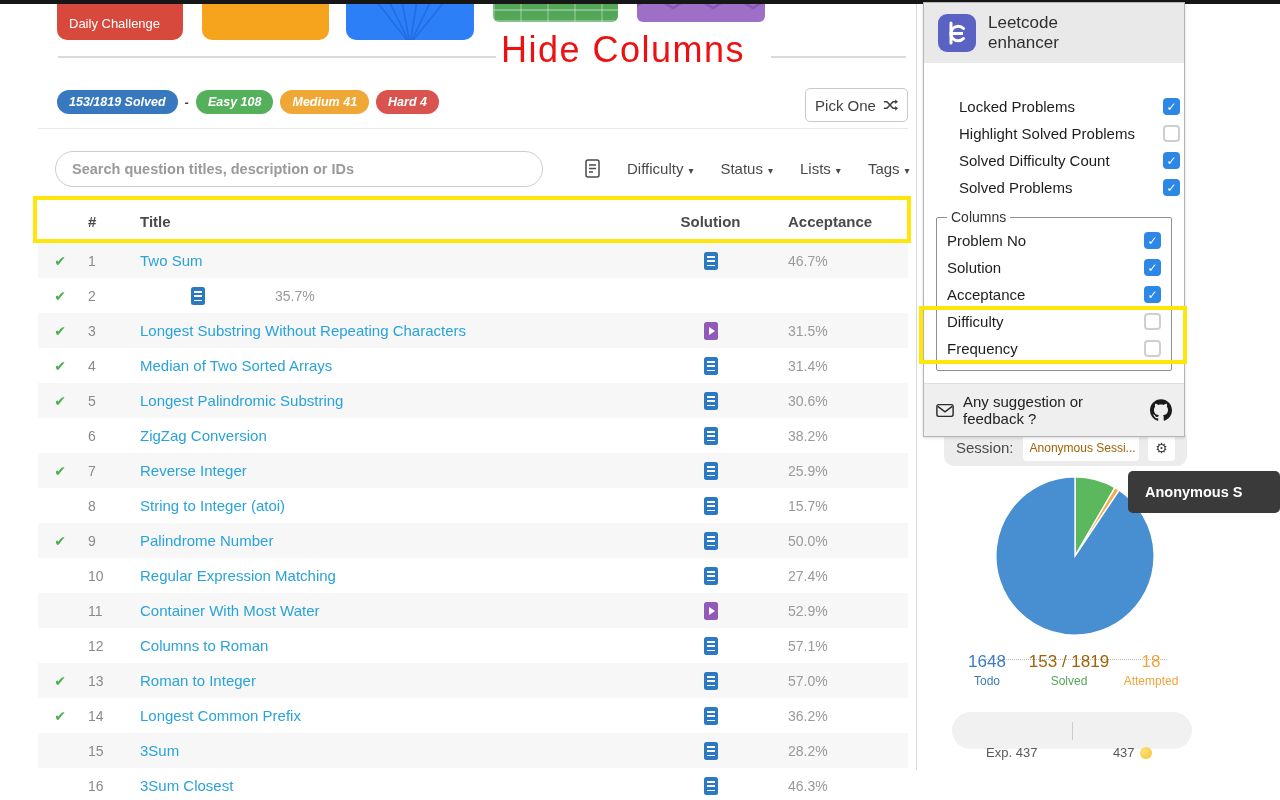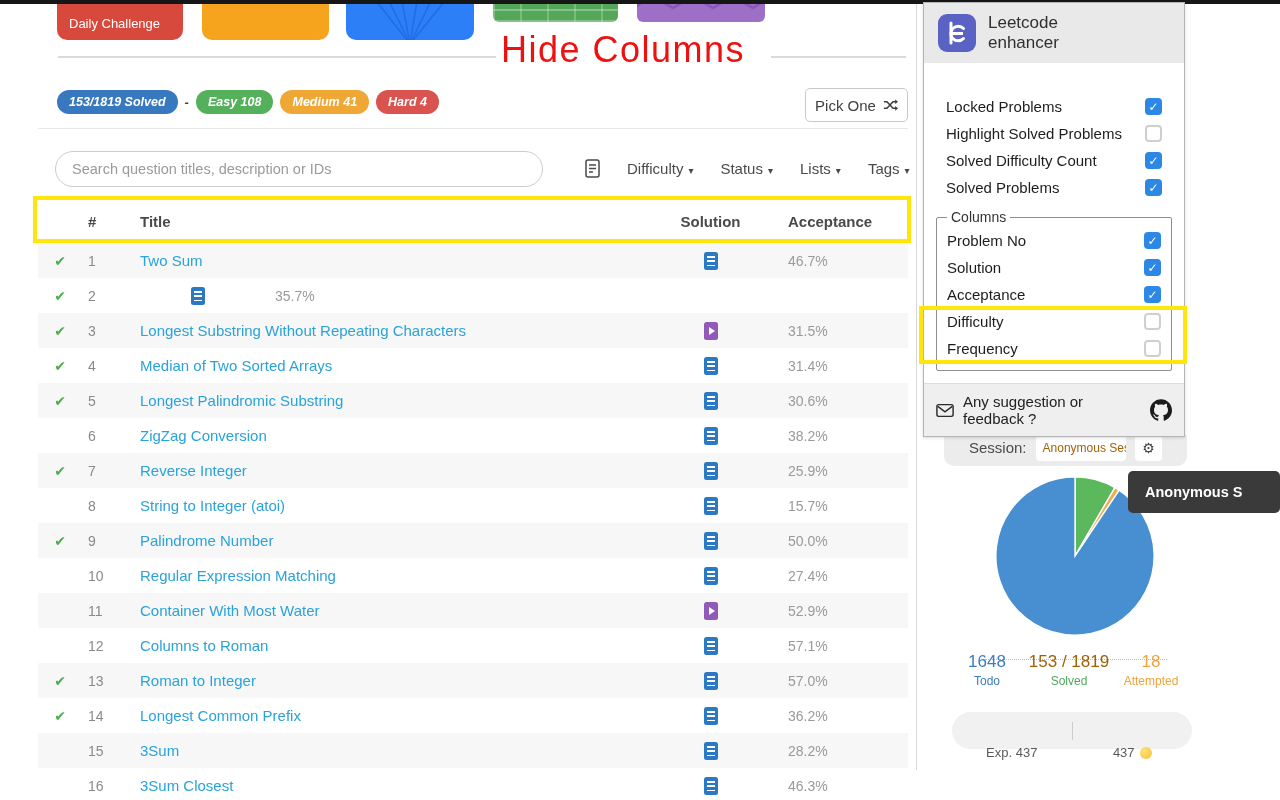--- a/index.html
+++ b/index.html
@@ -38,21 +38,21 @@
   .badge-dash{color:#444;font-weight:bold;font-size:13px;}
 
   .pick-one{position:absolute;left:805px;top:88px;width:103px;height:34px;border:1px solid #c9c9c9;
     border-radius:5px;background:#fff;display:flex;align-items:center;justify-content:center;gap:7px;
     font-size:15px;color:#3f3f3f;box-sizing:border-box;cursor:pointer;}
 
   .section-divider{position:absolute;left:38px;top:128px;width:870px;border-top:1px solid #e8e8e8;}
 
   .search-input{position:absolute;left:55px;top:151px;width:488px;height:36px;border:1px solid #ccc;
     border-radius:18px;padding:0 16px;font-size:14.5px;color:#14532d;box-sizing:border-box;outline:none;
-    font-family:"Liberation Sans",sans-serif;}
+    font-family:"Liberation Sans",sans-serif;font-weight:bold;}
   .search-input::placeholder{color:#9a9a9a;}
 
   .filter-bar{position:absolute;left:585px;top:159px;display:flex;align-items:center;gap:27px;
     font-size:15px;color:#4a4a4a;}
   .dropdown{display:flex;gap:5px;align-items:baseline;cursor:pointer;white-space:nowrap;}
   .caret{font-size:10px;color:#4a4a4a;}
 
   
   .ptable{position:absolute;left:38px;top:200px;width:870px;}
   .thead{display:flex;height:42px;align-items:center;font-weight:bold;font-size:15px;color:#4a4a4a;
@@ -81,35 +81,35 @@
   #hl-header{left:33px;top:196px;width:878px;height:47px;}
   #hl-columns{left:919px;top:306px;width:268px;height:58px;}
 
   
   .panel{position:absolute;left:923px;top:2px;width:262px;background:#fff;border:1px solid #b5b5b5;
     box-sizing:border-box;z-index:20;box-shadow:0 1px 3px rgba(0,0,0,.15);}
   .panel-header{background:#e9e9e9;display:flex;align-items:center;gap:12px;padding:10px 14px;}
   .logo{width:38px;height:38px;border-radius:9px;background:#5a62c4;display:flex;align-items:center;
     justify-content:center;flex:0 0 auto;}
   .app-name{font-size:17px;color:#2f2f2f;line-height:1.18;font-weight:500;}
-  .opt-list{padding:30px 22px 2px;}
+  .opt-list{padding:30px 4px 2px;margin-left:31px;}
   .opt-row{display:flex;justify-content:space-between;align-items:center;height:27px;font-size:15px;color:#1d1d1d;}
   .cb{width:17px;height:17px;border-radius:4px;box-sizing:border-box;display:flex;align-items:center;
     justify-content:center;cursor:pointer;flex:0 0 auto;}
   .cb.on{background:#2d87e4;color:#fff;font-size:12px;font-weight:bold;}
   .cb.off{background:#fff;border:2px solid #cfcfcf;}
   .columns-group{margin:6px 12px 12px;border:1px solid #8f8f8f;border-radius:2px;padding:2px 10px 8px;}
   .columns-group legend{font-size:14px;color:#333;padding:0 4px;}
   .panel-footer{background:#efefef;border-top:1px solid #ddd;display:flex;align-items:center;gap:9px;
     padding:9px 12px;font-size:15px;color:#222;}
   .gh{margin-left:auto;cursor:pointer;display:flex;}
 
   
   .session-bar{position:absolute;left:944px;top:429px;width:243px;height:37px;background:#ececec;
-    border-radius:10px;display:flex;align-items:center;gap:9px;padding:0 25px;box-sizing:border-box;z-index:5;}
+    border-radius:10px;display:flex;align-items:center;gap:9px;padding:0 12px;box-sizing:border-box;z-index:5;}
   .session-label{font-size:15px;color:#4a4a4a;}
   .session-select{background:#fff;border-radius:4px;height:27px;flex:1;display:flex;align-items:center;
     padding:0 7px;font-size:12px;color:#a16207;white-space:nowrap;overflow:hidden;cursor:pointer;}
   .gear-btn{background:#fff;border-radius:4px;width:27px;height:27px;display:flex;align-items:center;
     justify-content:center;font-size:14px;color:#3f3f3f;cursor:pointer;flex:0 0 auto;}
 
   .pie-svg{position:absolute;left:983px;top:464px;width:184px;height:184px;z-index:4;}
   .tooltip{position:absolute;left:1128px;top:471px;width:152px;height:42px;background:#3a3a3a;
     border-radius:5px;color:#fff;font-size:14.5px;font-weight:bold;display:flex;align-items:center;
     padding-left:17px;box-sizing:border-box;z-index:25;white-space:nowrap;overflow:hidden;}

